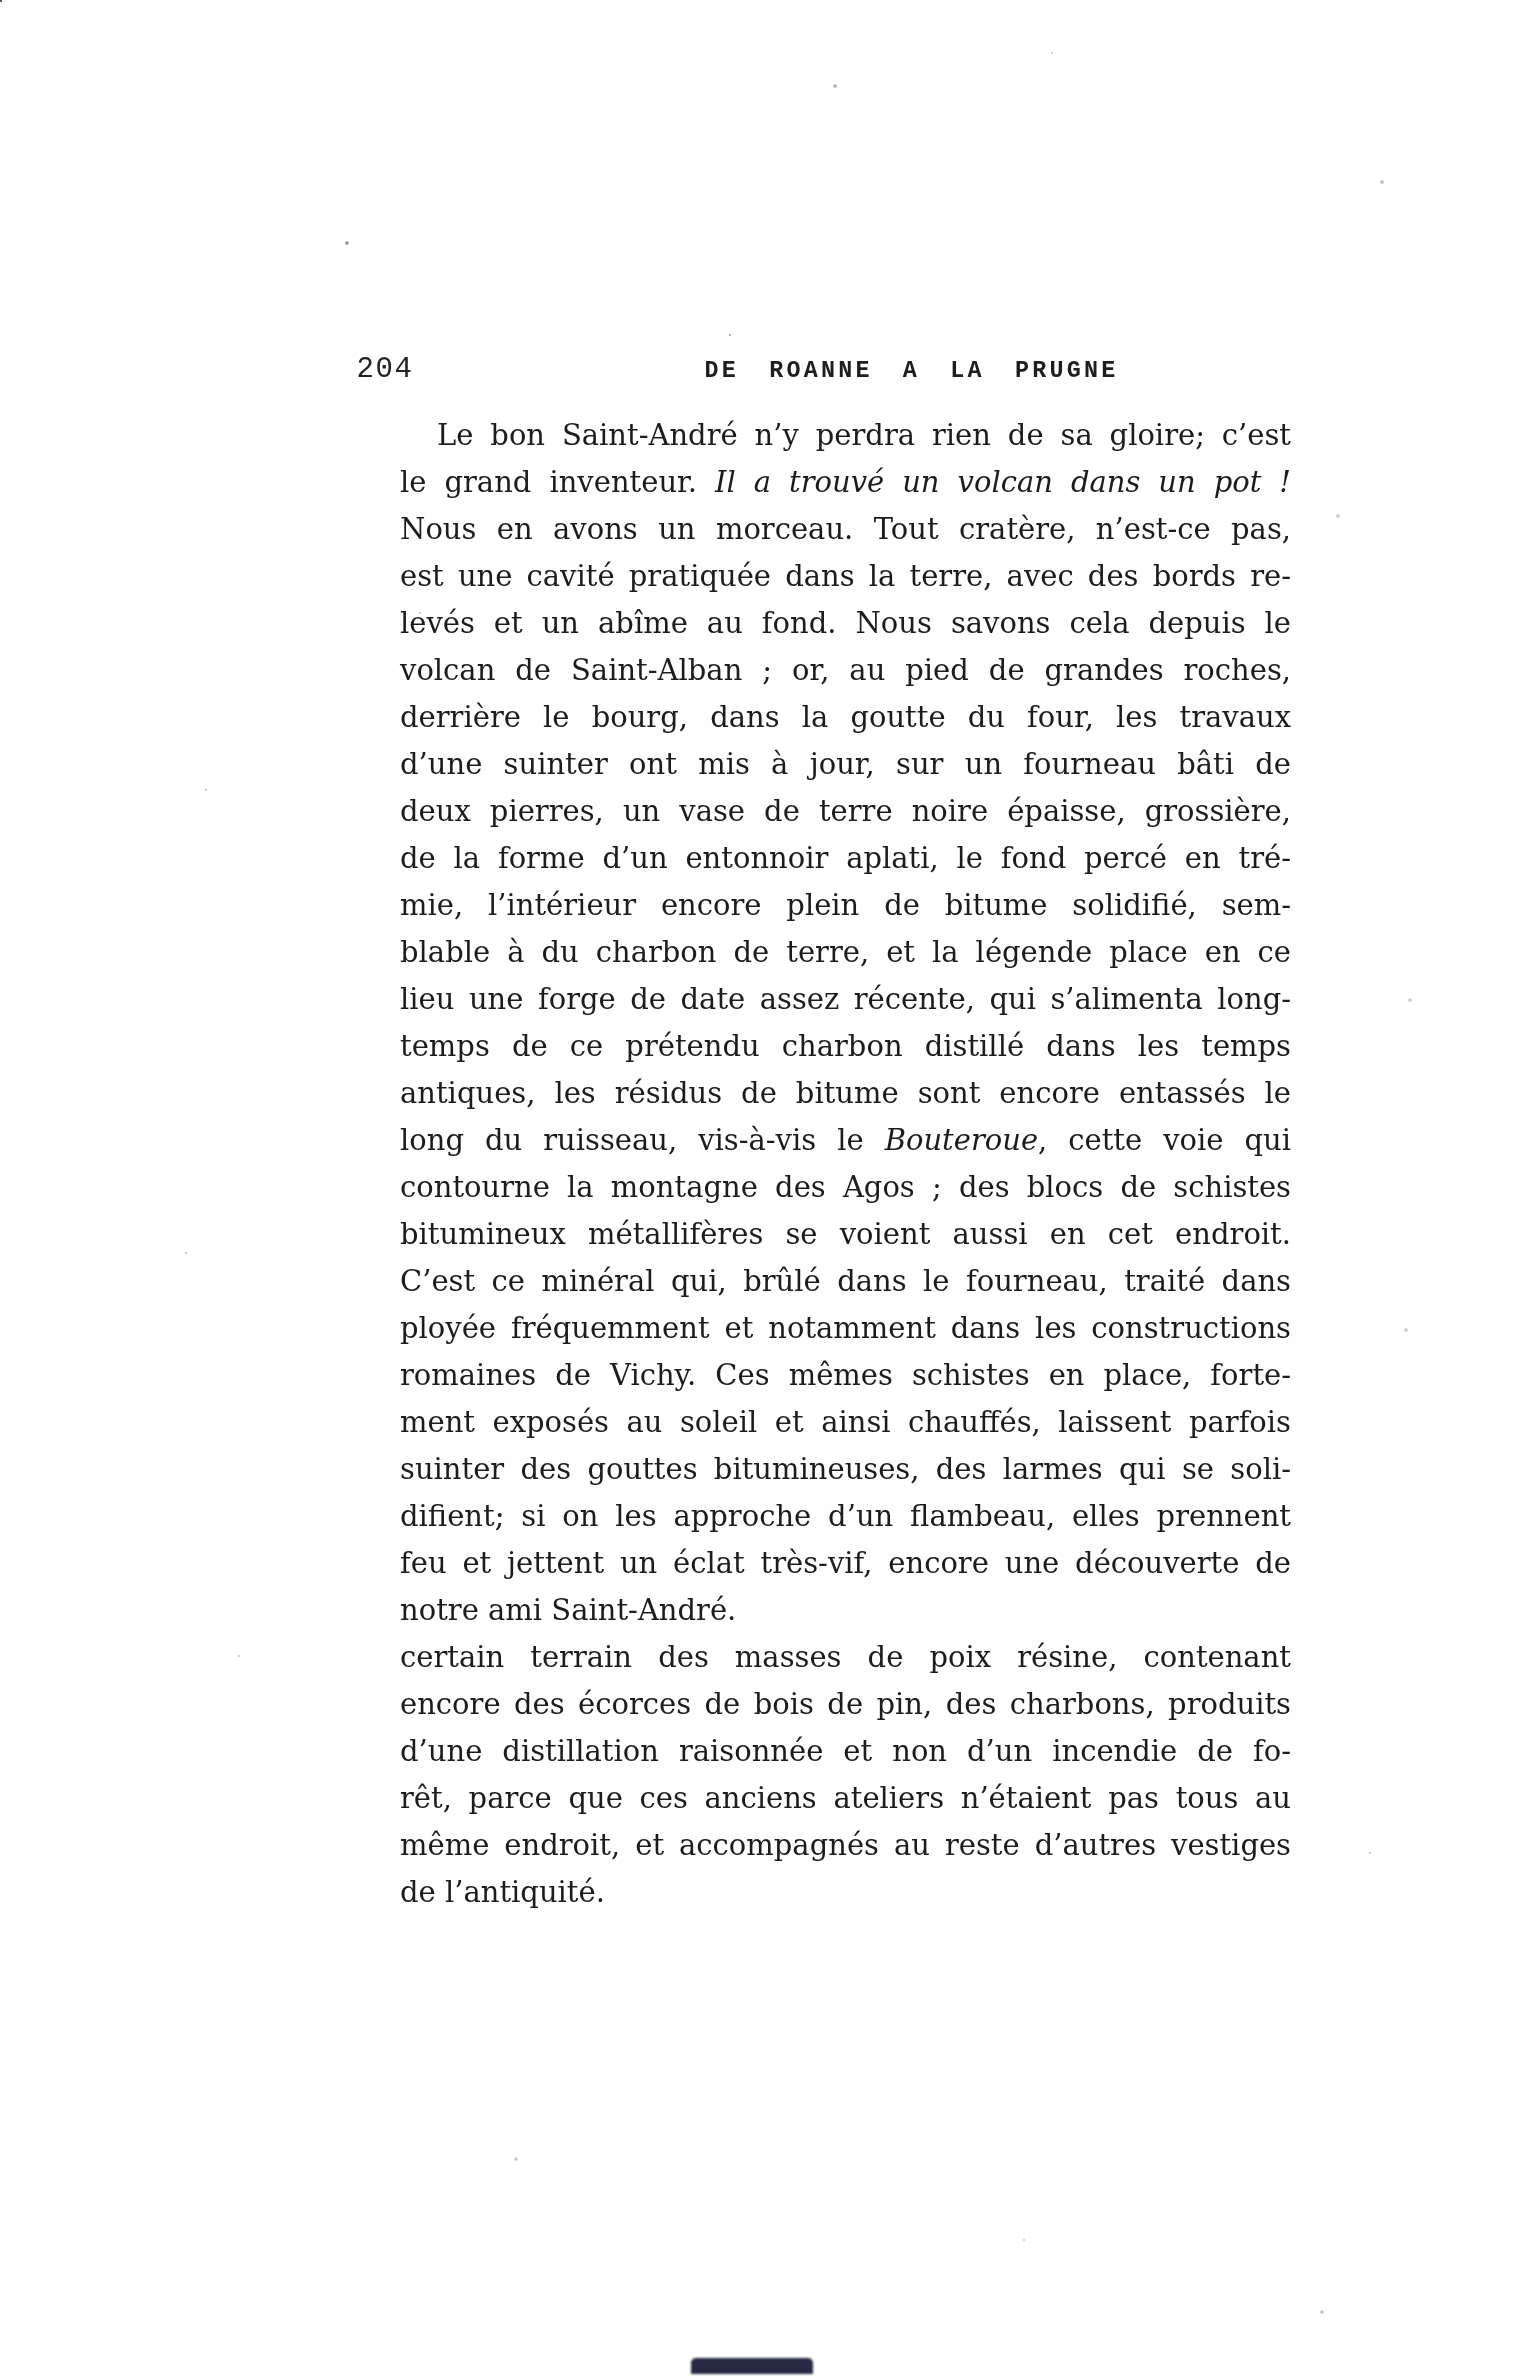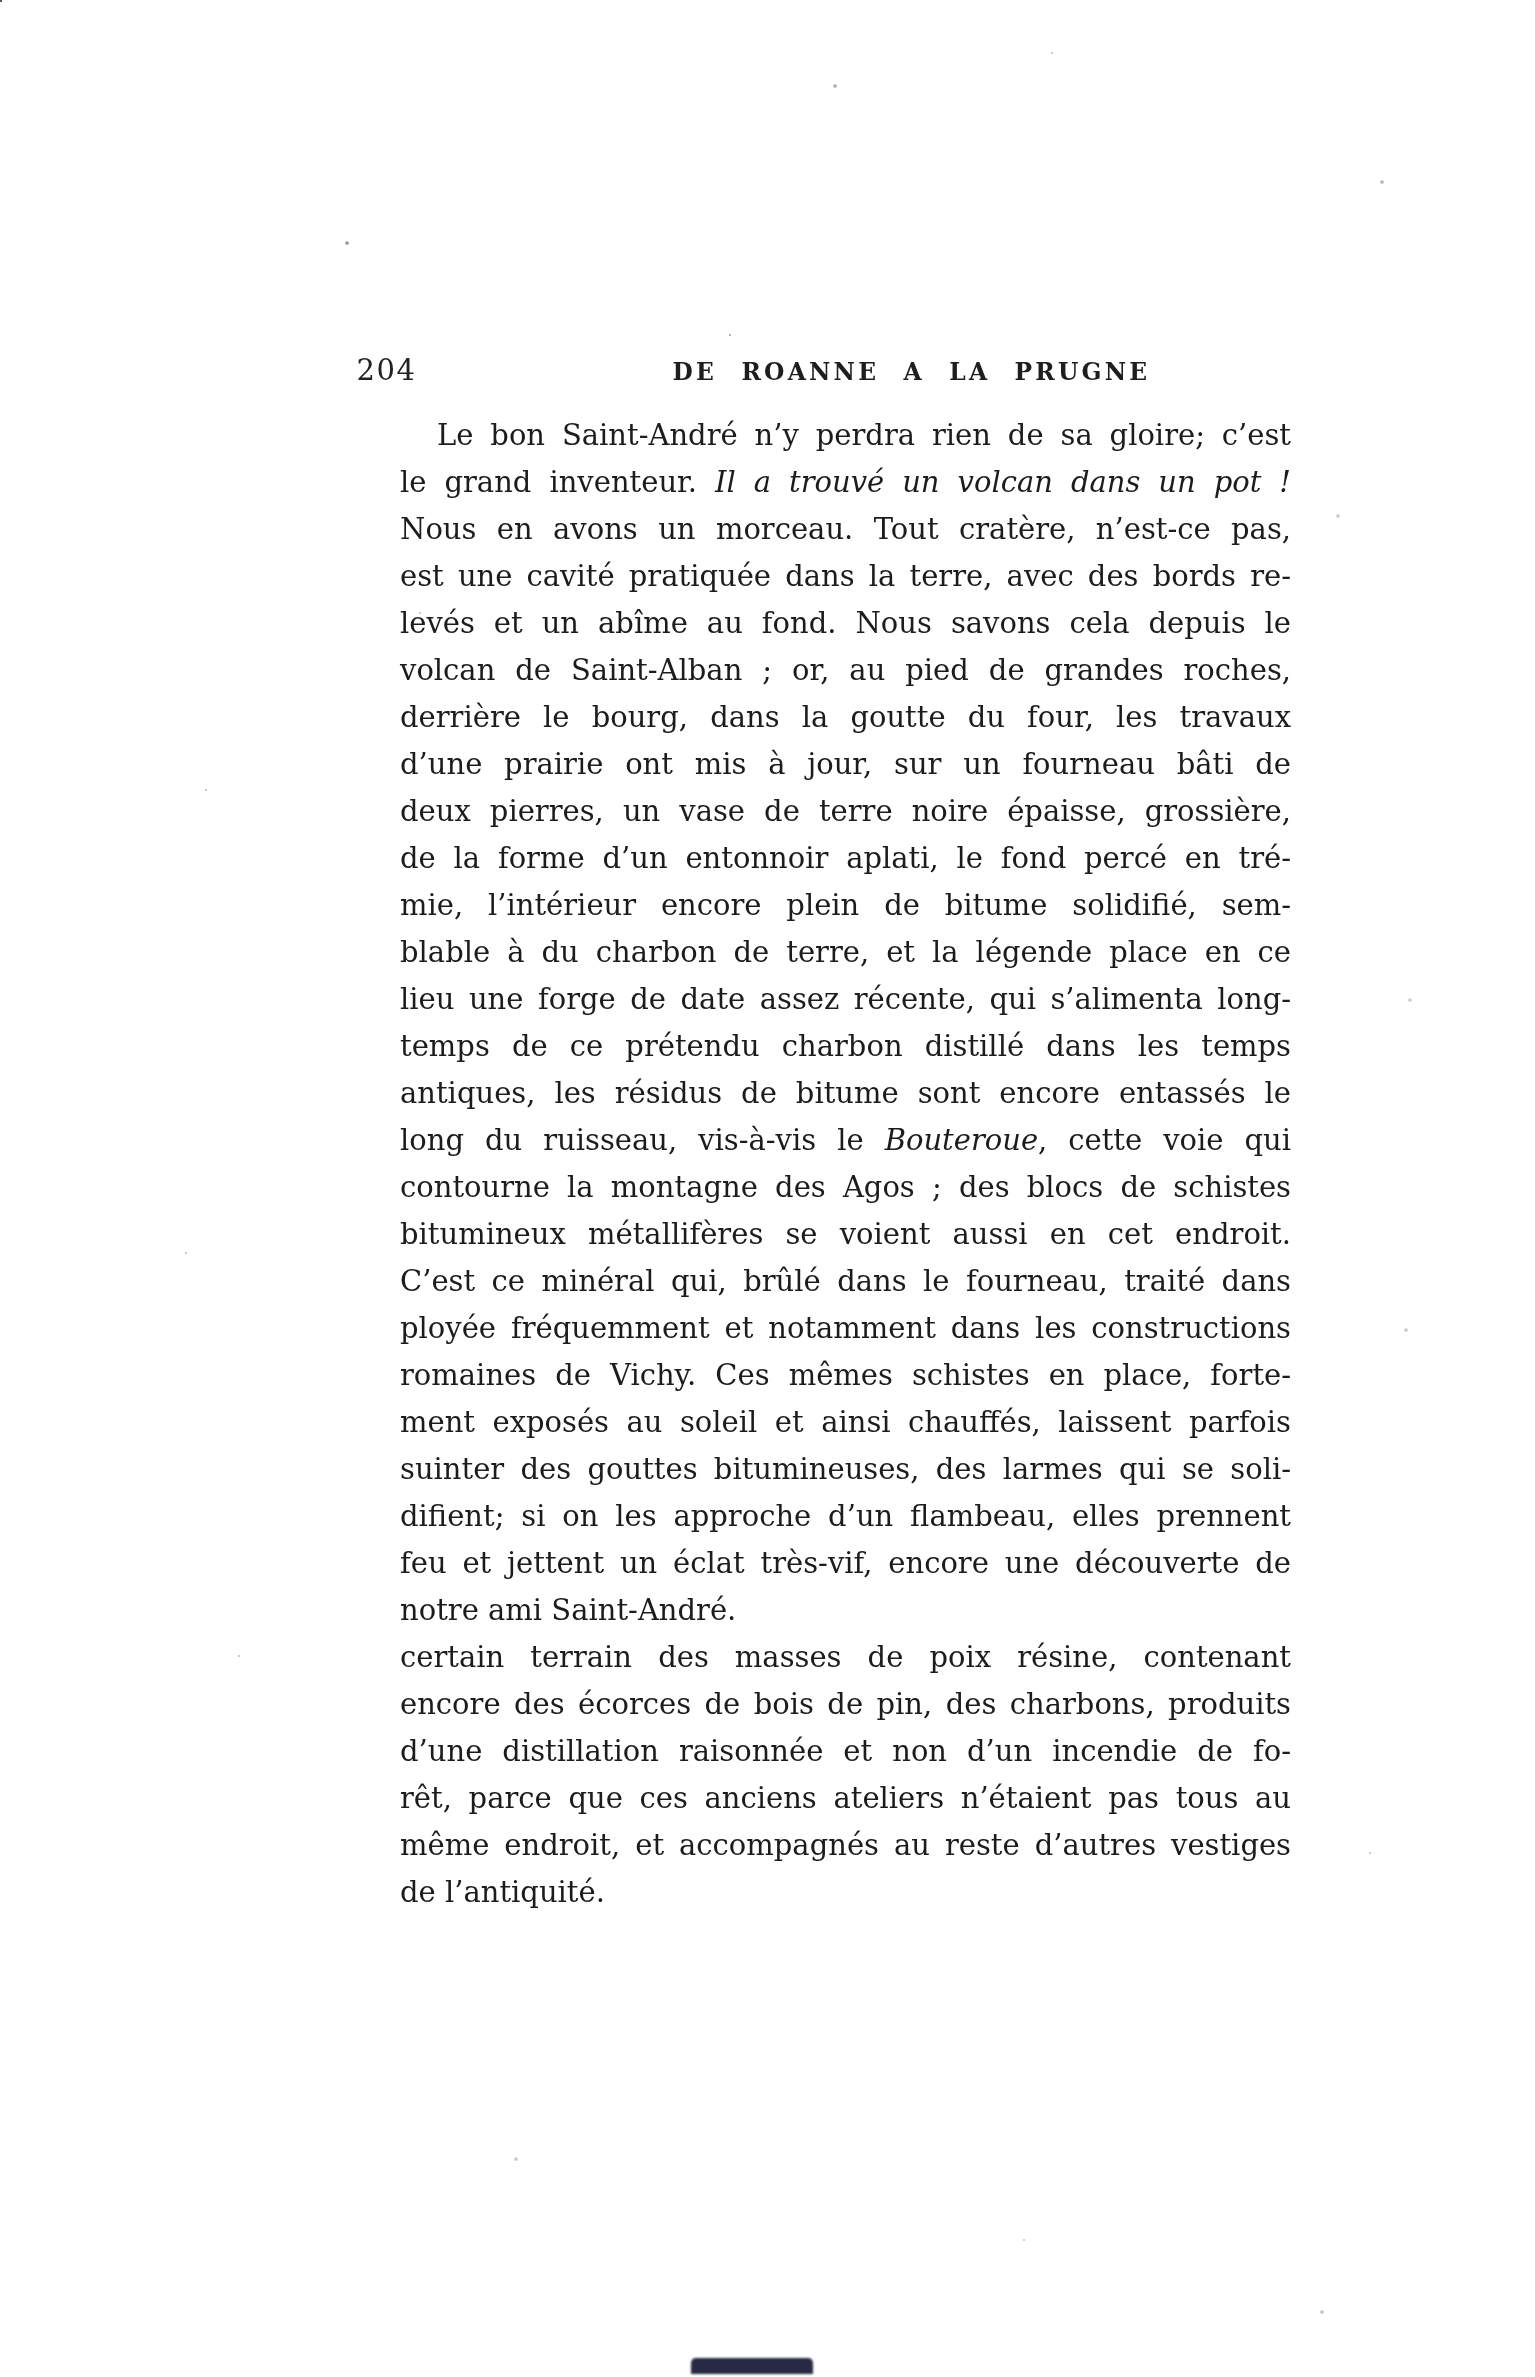--- a/index.html
+++ b/index.html
@@ -15,21 +15,21 @@
     color:var(--ink);
     overflow:hidden;
   }
   .scan-page{
     position:absolute;inset:0;
     background:var(--paper);
   }
   
   .running-header{
     position:absolute;
-    top:353px;left:354px;width:891px;height:39px;
+    top:353px;left:354px;width:891px;height:39px;font-family:Liberation Mono, monospace;
   }
   .page-number{
     position:absolute;left:2.4px;top:0;
     font-size:29px;letter-spacing:1.6px;
     color:#222;
   }
   .running-title{
     position:absolute;left:217px;top:4.8px;width:681px;
     text-align:center;
     font-size:23.4px;
@@ -104,21 +104,21 @@
 
   <div class="text-block">
 
   <div class="line first"><span>Le bon Saint-André n’y perdra rien de sa gloire; c’est</span></div>
       <div class="line"><span>le grand inventeur. </span><span class="it">Il a trouvé un volcan dans un pot !</span></div>
       <div class="line"><span>Nous en avons un morceau. Tout cratère, n’est-ce pas,</span></div>
       <div class="line"><span>est une cavité pratiquée dans la terre, avec des bords re-</span></div>
       <div class="line"><span>levés et un abîme au fond. Nous savons cela depuis le</span></div>
       <div class="line"><span>volcan de Saint-Alban ; or, au pied de grandes roches,</span></div>
       <div class="line"><span>derrière le bourg, dans la goutte du four, les travaux</span></div>
-      <div class="line"><span>d’une prairie ont mis à jour, sur un fourneau bâti de</span></div>
+      <div class="line"><span>d’une suinter ont mis à jour, sur un fourneau bâti de</span></div>
       <div class="line"><span>deux pierres, un vase de terre noire épaisse, grossière,</span></div>
       <div class="line"><span>de la forme d’un entonnoir aplati, le fond percé en tré-</span></div>
       <div class="line"><span>mie, l’intérieur encore plein de bitume solidifié, sem-</span></div>
       <div class="line"><span>blable à du charbon de terre, et la légende place en ce</span></div>
       <div class="line"><span>lieu une forge de date assez récente, qui s’alimenta long-</span></div>
       <div class="line"><span>temps de ce prétendu charbon distillé dans les temps</span></div>
       <div class="line"><span>antiques, les résidus de bitume sont encore entassés le</span></div>
       <div class="line"><span>long du ruisseau, vis-à-vis le </span><span class="it">Bouteroue</span><span>, cette voie qui</span></div>
       <div class="line"><span>contourne la montagne des Agos ; des blocs de schistes</span></div>
       <div class="line"><span>bitumineux métallifères se voient aussi en cet endroit.</span></div>

